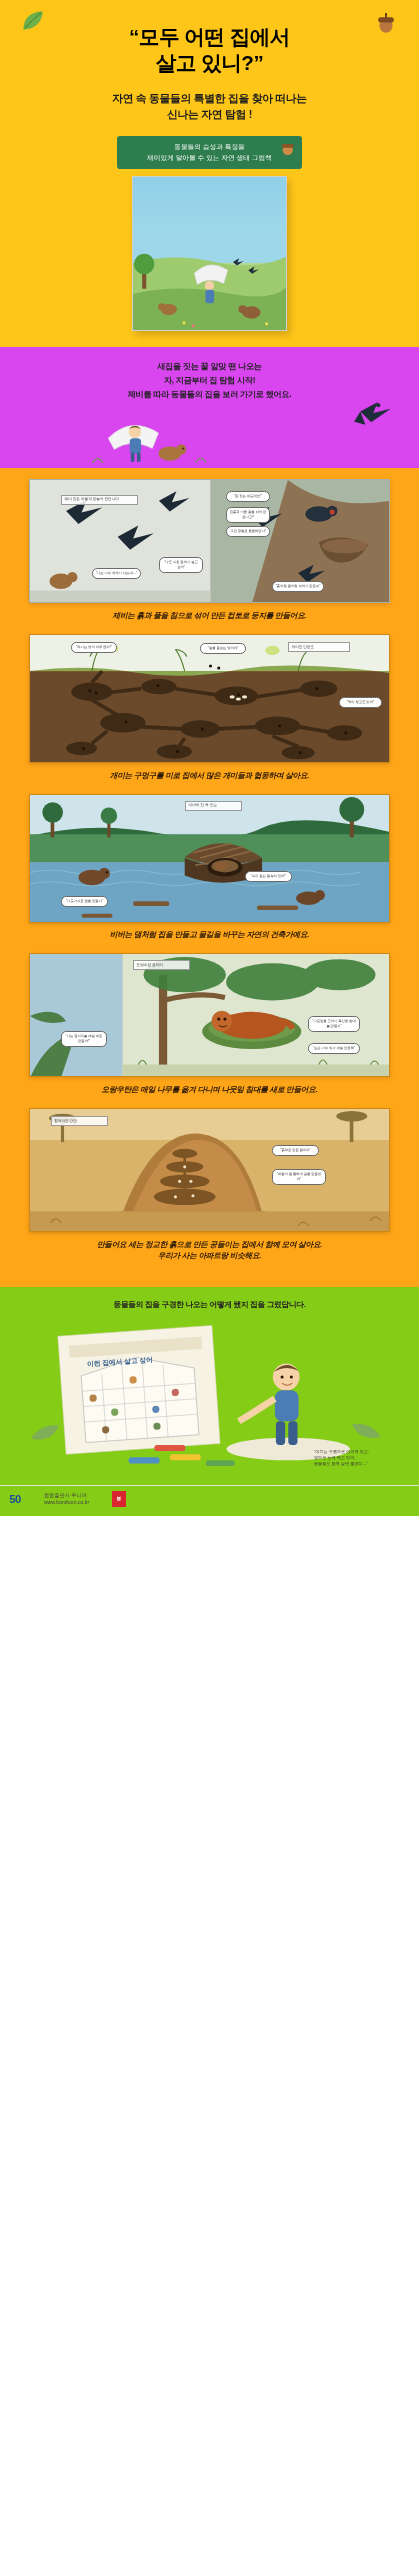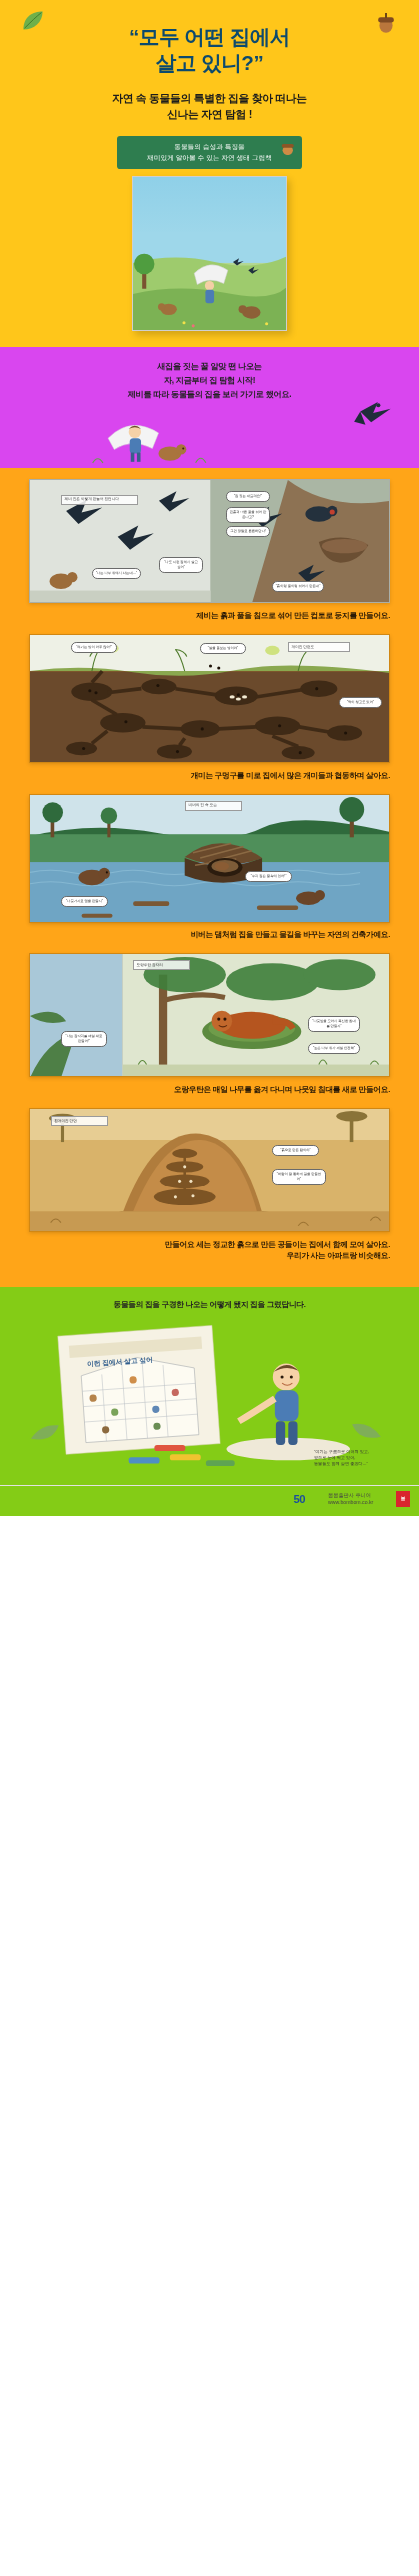--- a/index.html
+++ b/index.html
@@ -13,21 +13,21 @@
   
   .hero {
     background: #ffc61a;
     padding: 24px 0 15.5px 0;
     text-align: center;
     position: relative;
   }
   .hero-quote {
     font-size: 20.6px;
     font-weight: bold;
-    color: #0c4a6e;
+    color: #000000;
     line-height: 1.28;
     letter-spacing: -0.5px;
   }
   .hero-sub {
     margin-top: 13.4px;
     font-size: 10.8px;
     font-weight: bold;
     color: #1c1c1c;
     line-height: 1.5;
     letter-spacing: -0.3px;
@@ -103,22 +103,22 @@
   .body-sec { background: #ffa518; padding: 11.3px 0 13.4px 0; }
   .spread {
     width: 361px; margin: 0 auto;
     border: 0.5px solid rgba(0,0,0,.18);
     box-shadow: 0 1.5px 4.1px rgba(0,0,0,.16);
     position: relative;
     overflow: hidden;
   }
   .caption {
     width: 361px; margin: 6.7px auto 12.4px auto;
-    text-align: right; font-size: 7.7px; font-weight: bold; color: #2a1a06;
-    letter-spacing: -0.3px; line-height: 1.5;
+    text-align: center; font-size: 7.7px; font-weight: bold; color: #2a1a06;
+    letter-spacing: -0.3px; line-height: 1.5; font-style: italic;
   }
   .bubble {
     position: absolute;
     background: #fff;
     border: 0.5px solid #6b6b6b;
     border-radius: 5.2px;
     font-size: 3.3px;
     line-height: 1.45;
     padding: 2.1px 2.6px;
     color: #222;
@@ -133,21 +133,21 @@
     color: #222;
     line-height: 1.4;
   }
 
   
   .footer { background: #84cc16; padding: 12.4px 0 9.3px 0; text-align: center; }
   .footer-lead { font-size: 7.7px; font-weight: bold; color: #222; letter-spacing: -0.3px; }
   .footer-art { position: relative; height: 170px; }
   .footer-bar {
     margin-top: 5.2px;
-    display: flex; align-items: center; justify-content: flex-end;
+    display: flex; align-items: center; 
     gap: 23px; padding: 5.2px 9.3px 0 9.3px;
     border-top: 0.5px solid #e2e2e2;
   }
   .logo50 {
     font-size: 11.3px; font-weight: bold; color: #1b4f9c; letter-spacing: -0.5px;
   }
   .logo-txt { font-size: 5.2px; color: #444; text-align: left; line-height: 1.3; }
   .logo-mark {
     width: 13.4px; height: 15.5px; background: #d9262e; color:#fff;
     font-size: 4.6px; display:flex; align-items:center; justify-content:center;

